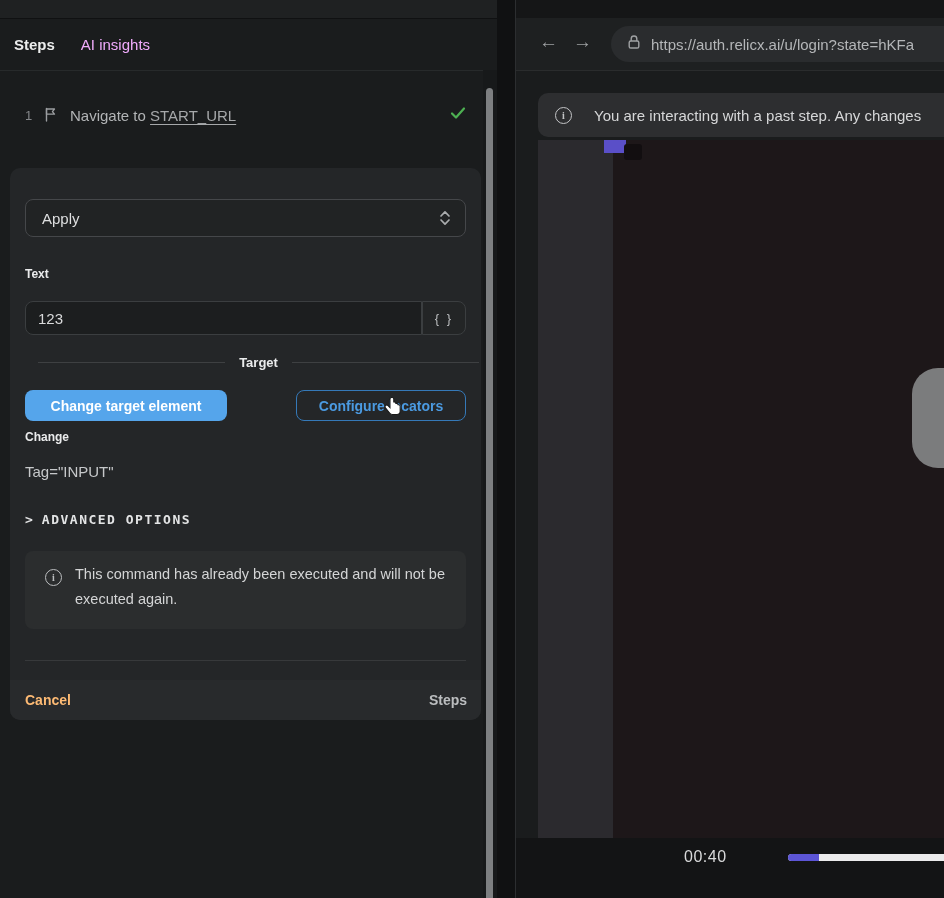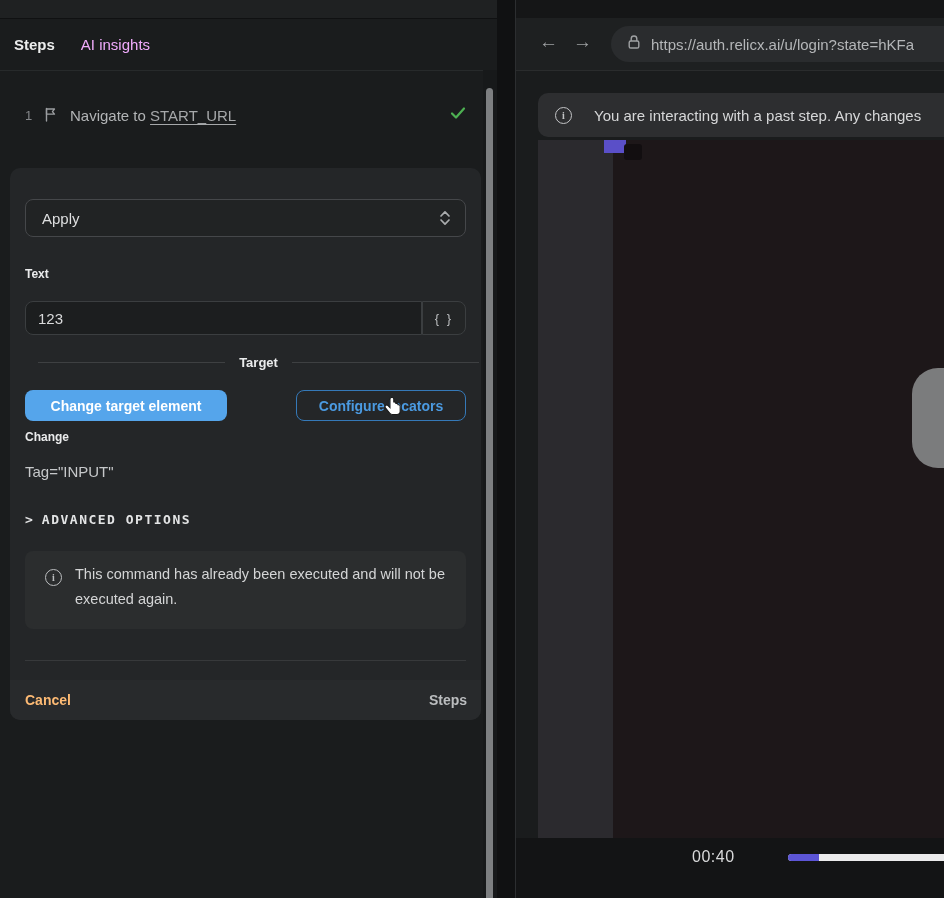--- a/index.html
+++ b/index.html
@@ -62,21 +62,21 @@
   .url-text{margin-left:10px;font-size:15px;color:#b4b6b8;white-space:nowrap;overflow:hidden;}
   .banner{position:absolute;left:22px;top:93px;width:420px;height:44px;background:#2d2e30;border-radius:10px;display:flex;align-items:center;overflow:hidden;}
   .banner .info-icon2{flex:0 0 auto;margin-left:17px;width:15px;height:15px;border:1.5px solid #c4c5c7;border-radius:50%;color:#c4c5c7;font-size:10px;line-height:15px;text-align:center;font-family:"Liberation Serif",serif;font-weight:bold;}
   .banner-text{margin-left:22px;font-size:15px;color:#d6d7d8;white-space:nowrap;}
   .shot-area{position:absolute;left:0;top:140px;width:429px;height:698px;}
   .shot-strip{position:absolute;left:22px;top:0;width:75px;height:698px;background:#2b2a2e;}
   .shot-main{position:absolute;left:97px;top:0;width:332px;height:698px;background:#1d1719;}
   .purple-chip{position:absolute;left:88px;top:0;width:22px;height:13px;background:#5a4fc8;}
   .dark-blob{position:absolute;left:108px;top:4px;width:18px;height:16px;background:#120e10;border-radius:3px;}
   .player-bar{position:absolute;left:0;top:838px;width:429px;height:60px;background:#131415;}
-  .player-time{position:absolute;left:176px;top:10px;font-size:16px;color:#d9dadb;letter-spacing:0.5px;}
+  .player-time{position:absolute;left:168px;top:10px;font-size:16px;color:#d9dadb;letter-spacing:0.5px;}
   .progress-track{position:absolute;left:272px;top:16px;width:157px;height:7px;background:#ebebec;border-radius:4px 0 0 4px;overflow:hidden;}
   .progress-fill{position:absolute;left:0;top:0;height:100%;background:#5c55d6;}
   
   .side-pill{position:absolute;left:912px;top:368px;width:60px;height:100px;background:#7b7c7d;border-radius:26px 0 0 26px;cursor:pointer;}
   
   .cursor{position:absolute;left:383px;top:396px;z-index:50;pointer-events:none;}
 </style>
 </head>
 <body>
 

